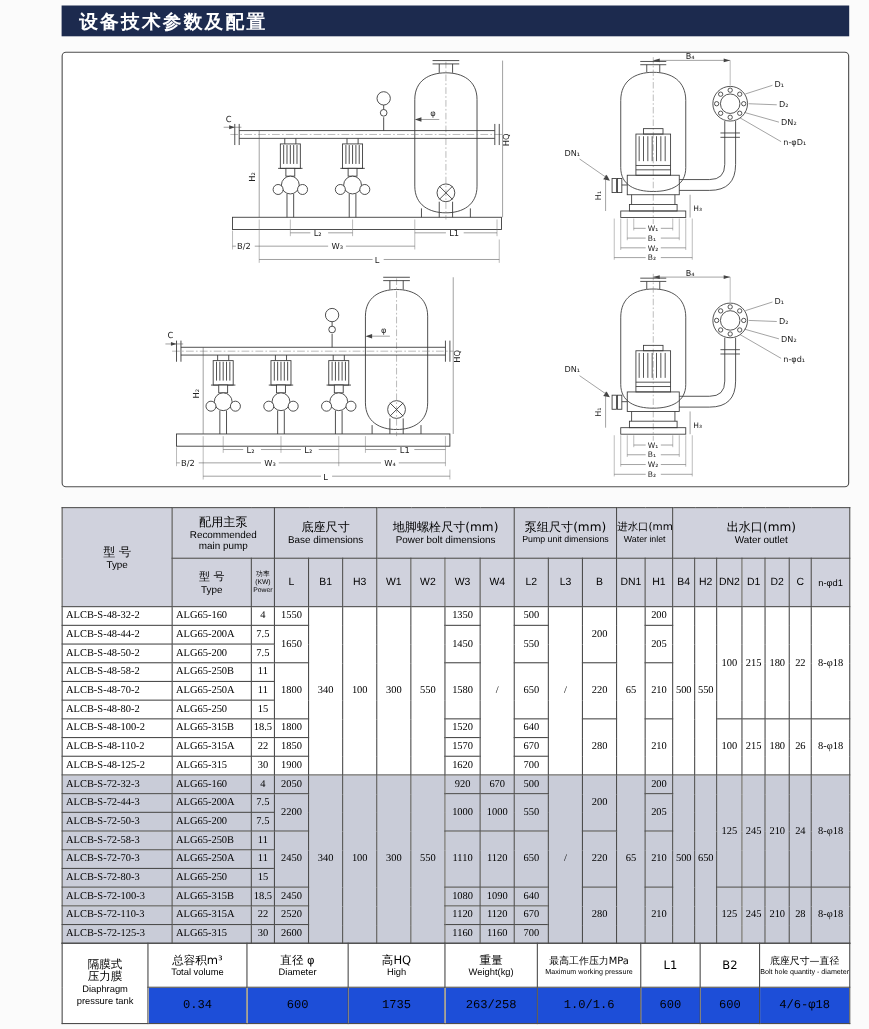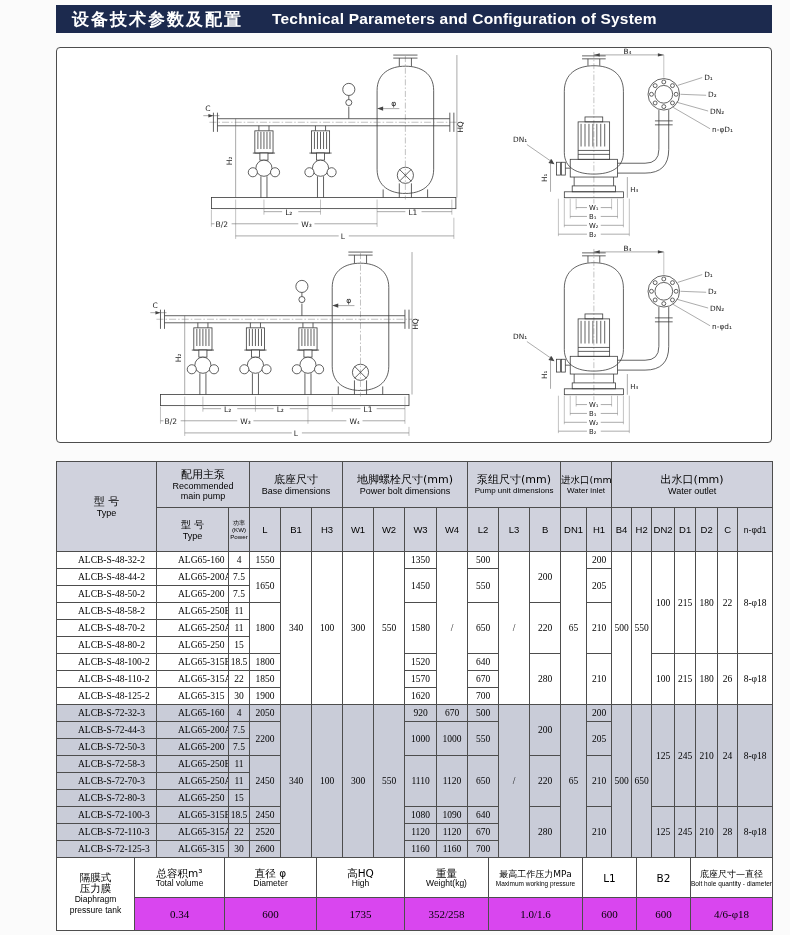--- a/index.html
+++ b/index.html
@@ -26,39 +26,38 @@
   th,td{border:1px solid #4d4d4d;text-align:center;padding:0;font-weight:normal;overflow:hidden;white-space:nowrap;}
   thead th{background:#d0d2dd;}
   .ghead th{height:45px;vertical-align:middle;}
   .sub th{height:43px;vertical-align:middle;font-size:9.5px;}
   .zh{font-size:11px;line-height:13px;font-family:"DejaVu Sans",sans-serif;}
   .en{font-size:9px;line-height:10px;}
   .tiny{font-size:6.5px;line-height:7px;transform:scale(0.95);}
   tbody tr{height:17px;}
   tbody td{font-family:"Liberation Serif",serif;font-size:9.5px;background:#fff;}
   tbody tr.g2 td{background:#c9ccd8;}
-  td.lft{text-align:left;padding-left:21px;}
+  td.lft{text-align:left;padding-left:3px;}
   
   .bottom{margin-top:-1px;}
   .bottom table{width:716px;}
   .bottom .hd th{height:39px;background:#fff;vertical-align:middle;}
-  .bottom .vals td{height:32px;font-family:Liberation Serif, serif;font-size:11px;background:#d946ef;}
+  .bottom .vals td{height:32px;font-family:Liberation Mono, monospace;font-size:11px;background:#1d4ed8;}
   .bz{font-size:10.5px;line-height:12px;font-family:"DejaVu Sans",sans-serif;}
   .be{font-size:8.5px;line-height:9px;}
   .bes{font-size:6.5px;line-height:7px;white-space:normal;}
   .ltcell div{line-height:11px;}
 </style>
 </head>
 <body>
 
 <div class="page">
 
   <div class="titlebar" title="Technical Parameters and Configuration of System">
     <span class="title-zh">设备技术参数及配置</span>
-    <span class="title-en">Technical Parameters and Configuration of System</span>
   </div>
 
   <div class="diagram-box">
 
     <div class="dcell">
       <svg viewBox="0 0 310 195" width="100%" height="100%" preserveAspectRatio="xMaxYMid meet">
         <defs>
           <pattern id="hA" width="6" height="6" patternUnits="userSpaceOnUse" patternTransform="rotate(45)">
             <line x1="0" y1="0" x2="0" y2="6" stroke="#999" stroke-width="0.7"></line>
           </pattern>
@@ -749,21 +748,21 @@
         </th>
         <th>
           <div class="bz" style="font-size:9px">底座尺寸—直径</div>
           <div class="bes">Bolt hole quantity - diameter</div>
         </th>
       </tr>
       <tr class="vals">
         <td>0.34</td>
         <td>600</td>
         <td>1735</td>
-        <td>352/258</td>
+        <td>263/258</td>
         <td>1.0/1.6</td>
         <td>600</td>
         <td>600</td>
         <td>4/6-φ18</td>
       </tr>
     </tbody>
       </table>
   </div>
 
 </div>

